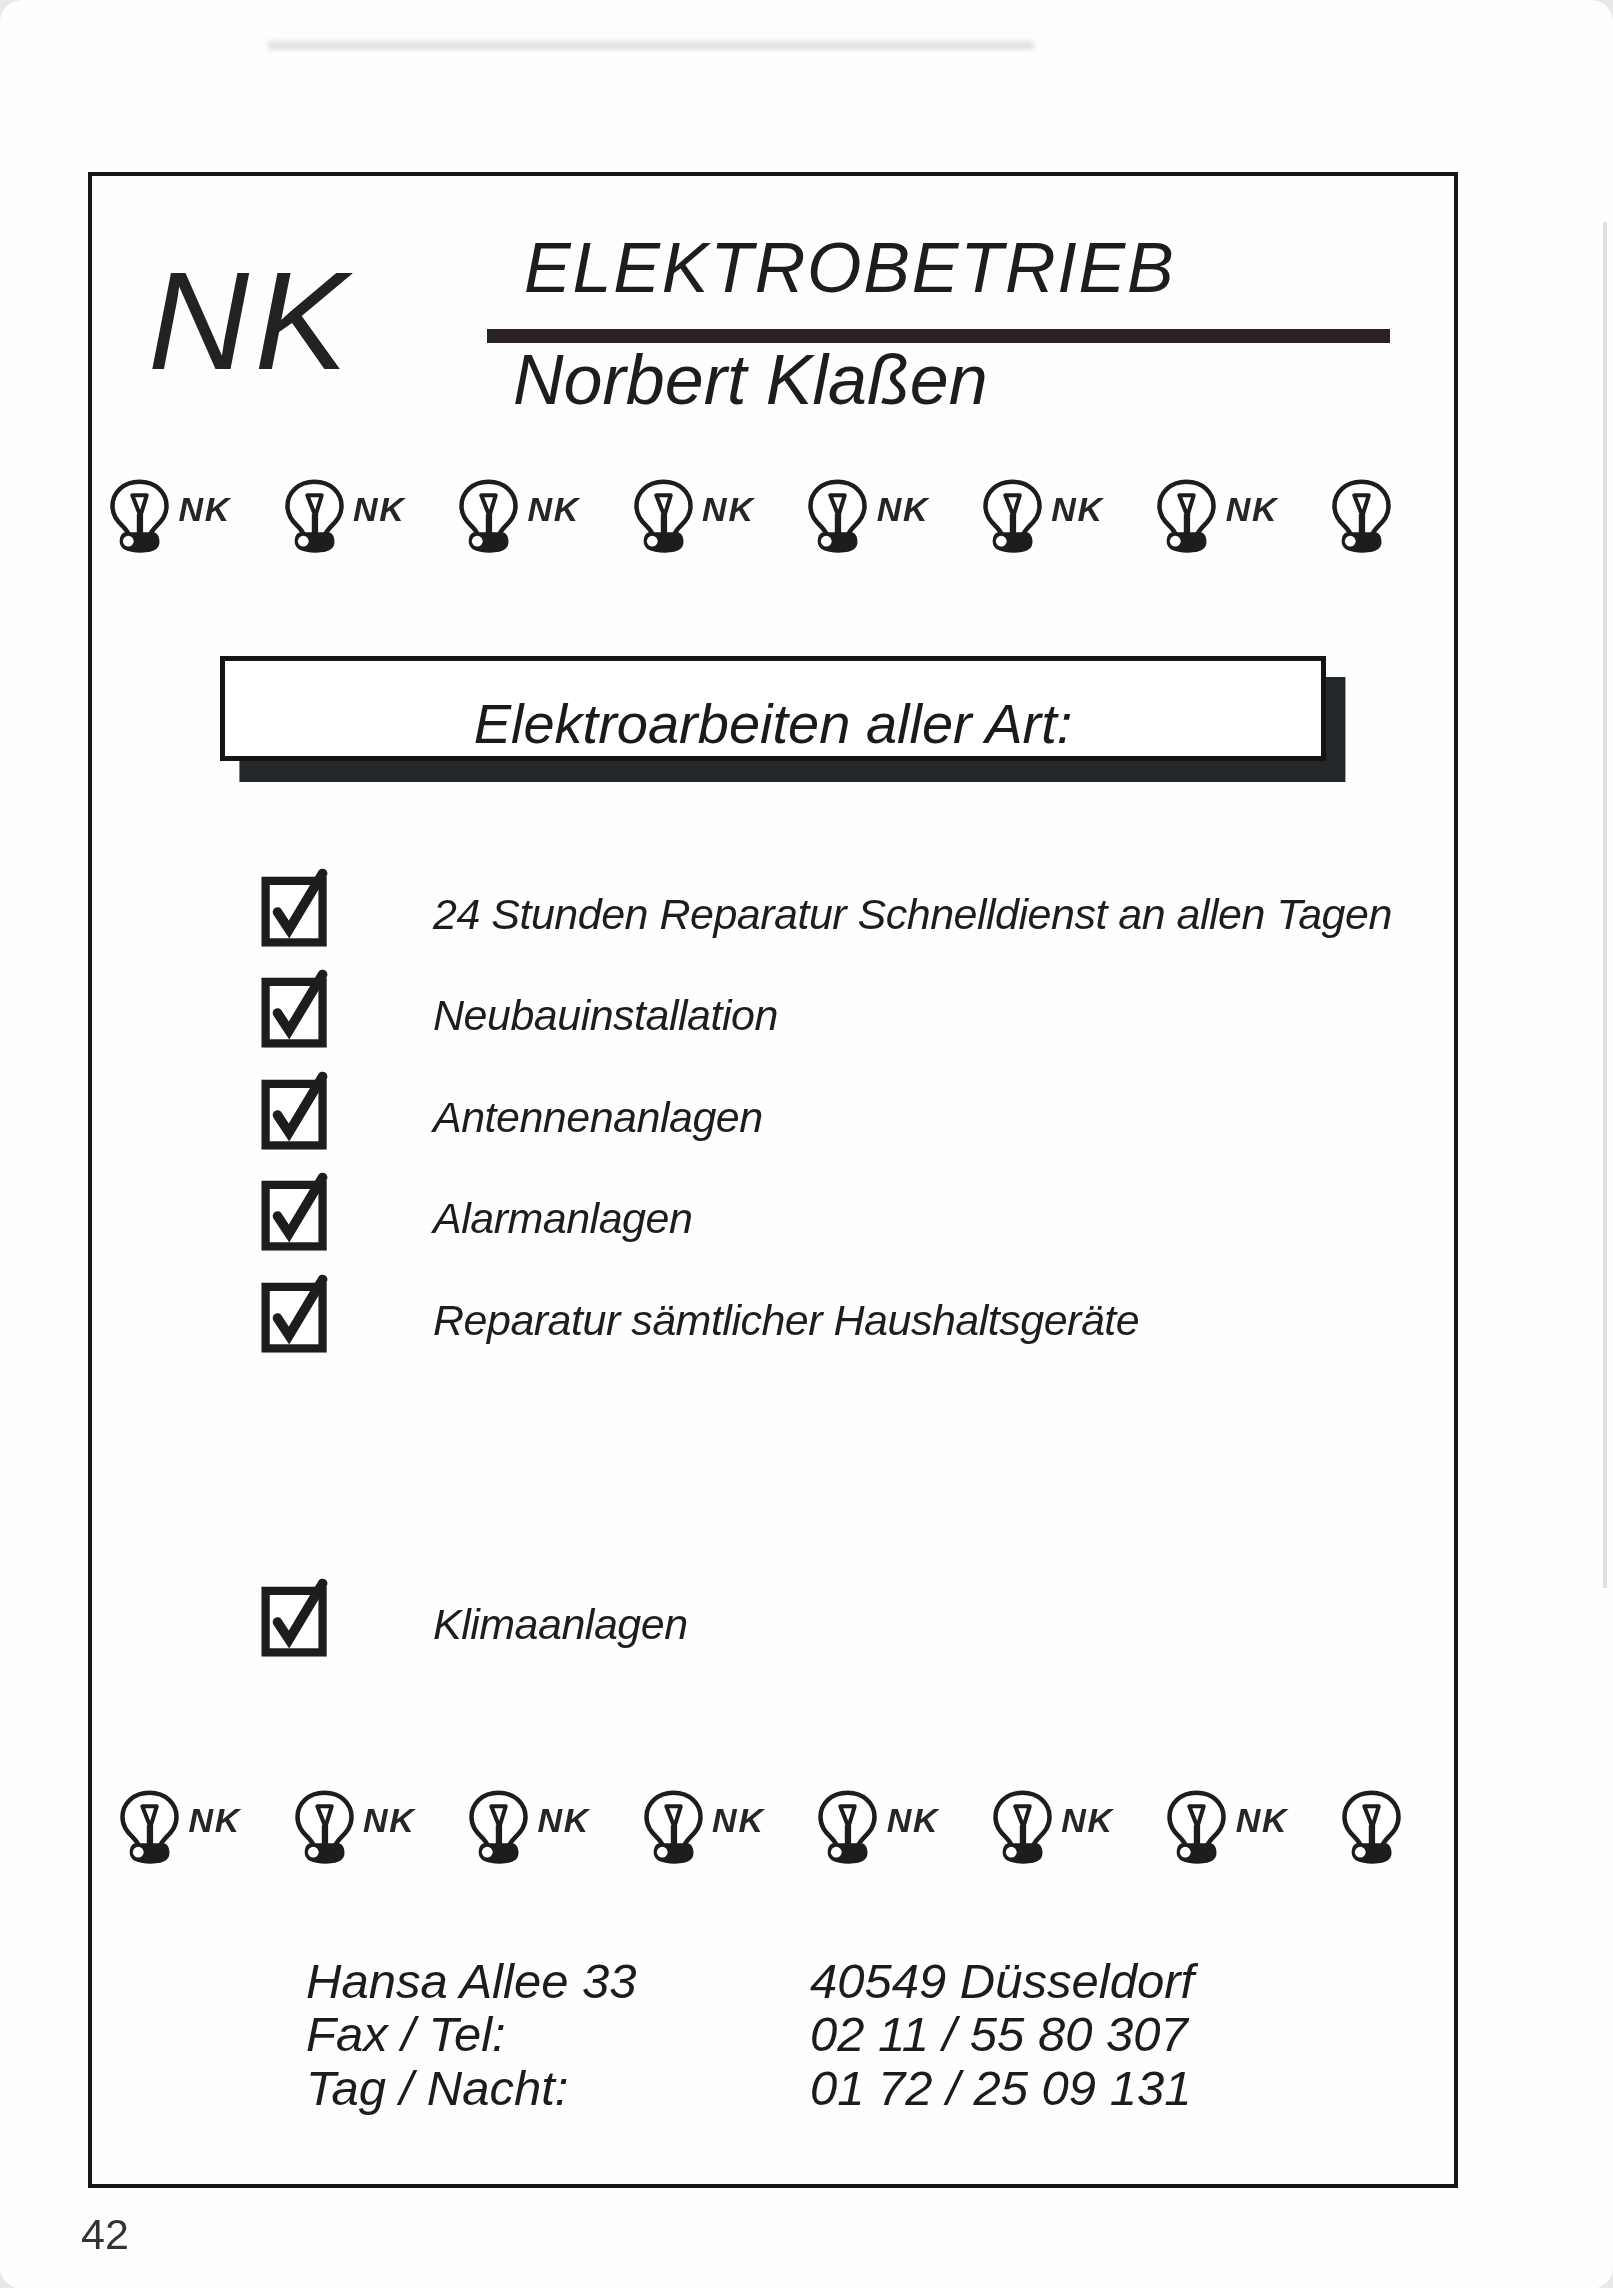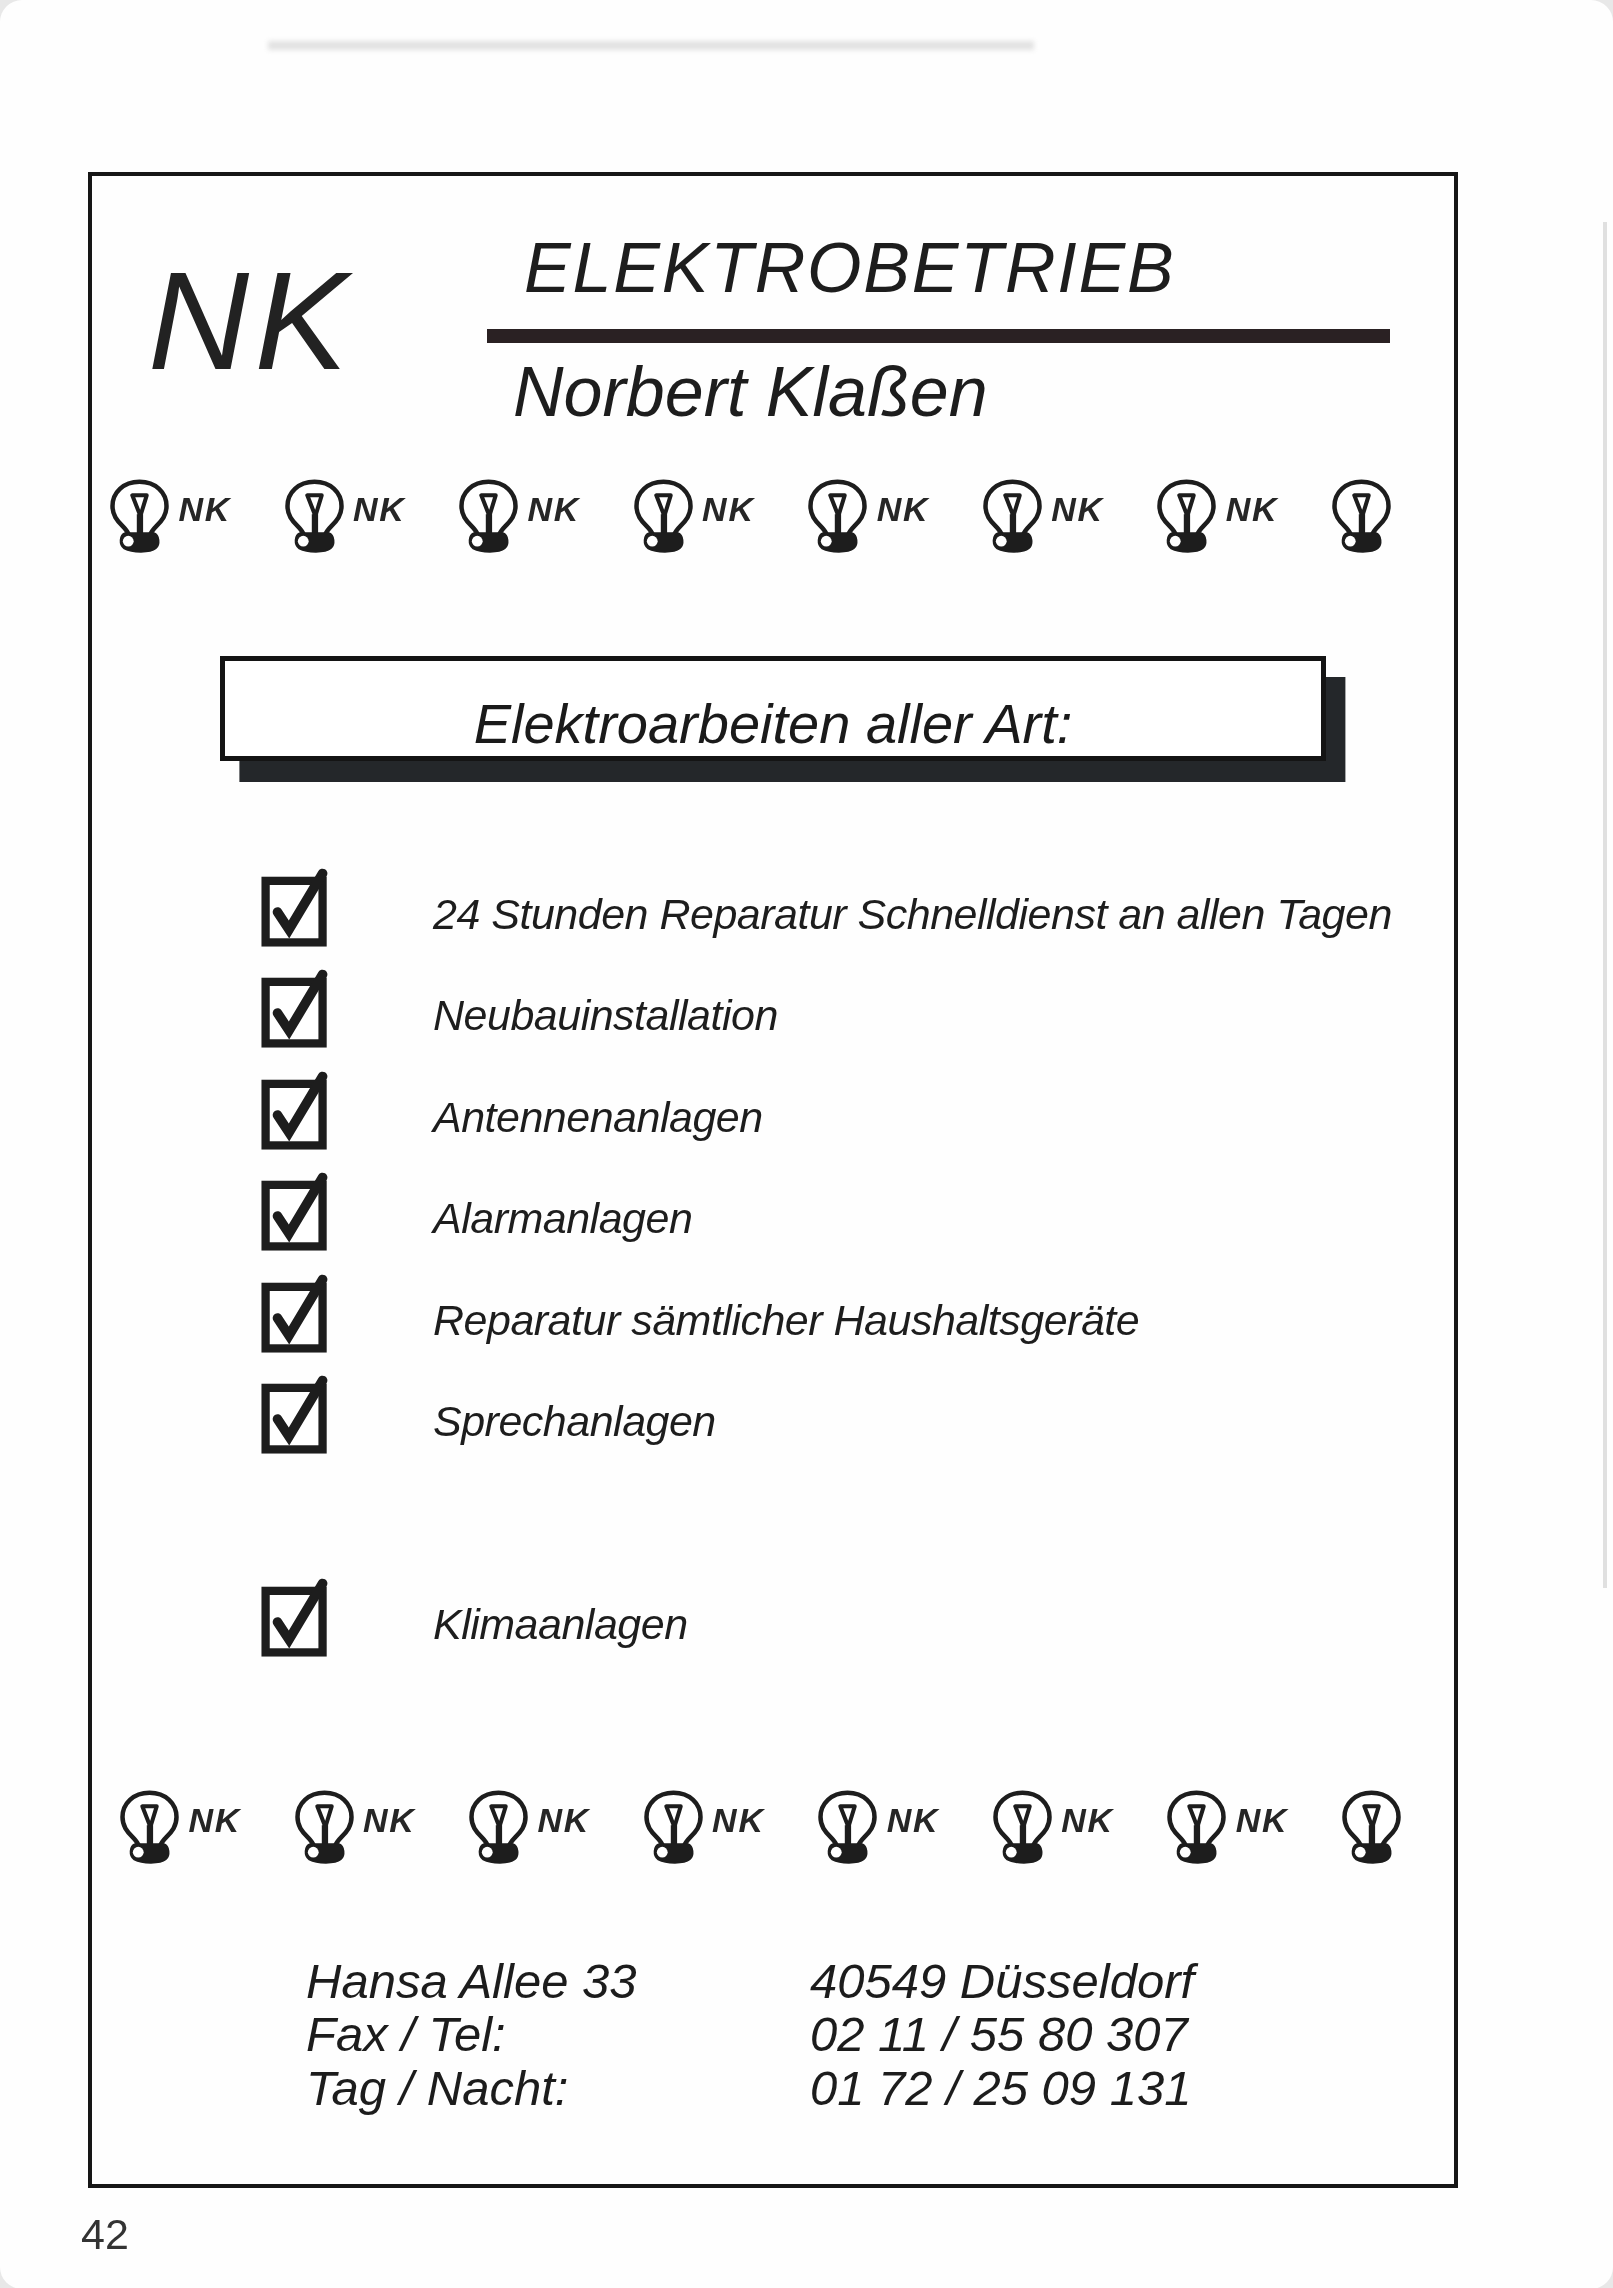--- a/index.html
+++ b/index.html
@@ -11,21 +11,21 @@
   .smudge{left:268px;top:41px;width:766px;height:9.2px;background:#9a9a9a;opacity:.28;filter:blur(2.8px);}
   .edge-streak{left:1603px;top:222px;width:3.7px;height:1366px;background:#c7c7c7;opacity:.55;}
 
   
   .sheet-border{left:88px;top:172px;width:1370px;height:2016px;border:4.6px solid #161616;box-sizing:border-box;background:transparent;}
 
   
   .logo-nk{left:148px;top:251px;font-size:140px;line-height:1;font-style:italic;letter-spacing:5.5px;color:#222;}
   .biz-type{left:524px;top:233px;font-size:70px;line-height:1;font-style:italic;letter-spacing:1.8px;color:#1d1d1d;white-space:nowrap;}
   .divider{left:487px;top:329px;width:903px;height:14px;background:#2a2123;}
-  .owner{left:513px;top:357px;font-size:70px;line-height:1;font-style:italic;color:#1d1d1d;white-space:nowrap;}
+  .owner{left:513px;top:345px;font-size:70px;line-height:1;font-style:italic;color:#1d1d1d;white-space:nowrap;}
 
   
   .bulb-row{display:flex;justify-content:space-between;align-items:flex-start;height:85px;}
   .bulb-row.top{left:108px;top:478px;width:1285px;}
   .bulb-row.bottom{left:118px;top:1789px;width:1285px;}
   .bulb-unit{display:flex;align-items:center;}
   .bulb-unit svg{width:63px;height:76px;display:block;}
   .nk{font-size:34px;font-weight:bold;font-style:italic;letter-spacing:1.8px;color:#262626;margin-left:7.4px;transform:translateY(-7.4px);}
 
   
@@ -182,29 +182,20 @@
   </div>
   <div class="abs check-row" style="top:1274px">
     <span class="checkbox-slot">
   <svg viewBox="0 0 76 86" aria-hidden="true">
     <rect x="6" y="14" width="62" height="67" fill="#ffffff" stroke="#1d1d1d" stroke-width="9"></rect>
     <path d="M19 48 L 31.5 67 L 68 6" fill="none" stroke="#1d1d1d" stroke-width="10.5" stroke-linecap="round" stroke-linejoin="miter"></path>
   </svg>
 </span>
     <span class="check-label">Reparatur sämtlicher Haushaltsgeräte</span>
   </div>
-  <div class="abs check-row" style="top:1375px">
-    <span class="checkbox-slot">
-  <svg viewBox="0 0 76 86" aria-hidden="true">
-    <rect x="6" y="14" width="62" height="67" fill="#ffffff" stroke="#1d1d1d" stroke-width="9"></rect>
-    <path d="M19 48 L 31.5 67 L 68 6" fill="none" stroke="#1d1d1d" stroke-width="10.5" stroke-linecap="round" stroke-linejoin="miter"></path>
-  </svg>
-</span>
-    <span class="check-label">Sprechanlagen</span>
-  </div>
   <div class="abs check-row" style="top:1578px">
     <span class="checkbox-slot">
   <svg viewBox="0 0 76 86" aria-hidden="true">
     <rect x="6" y="14" width="62" height="67" fill="#ffffff" stroke="#1d1d1d" stroke-width="9"></rect>
     <path d="M19 48 L 31.5 67 L 68 6" fill="none" stroke="#1d1d1d" stroke-width="10.5" stroke-linecap="round" stroke-linejoin="miter"></path>
   </svg>
 </span>
     <span class="check-label">Klimaanlagen</span>
   </div>
 

